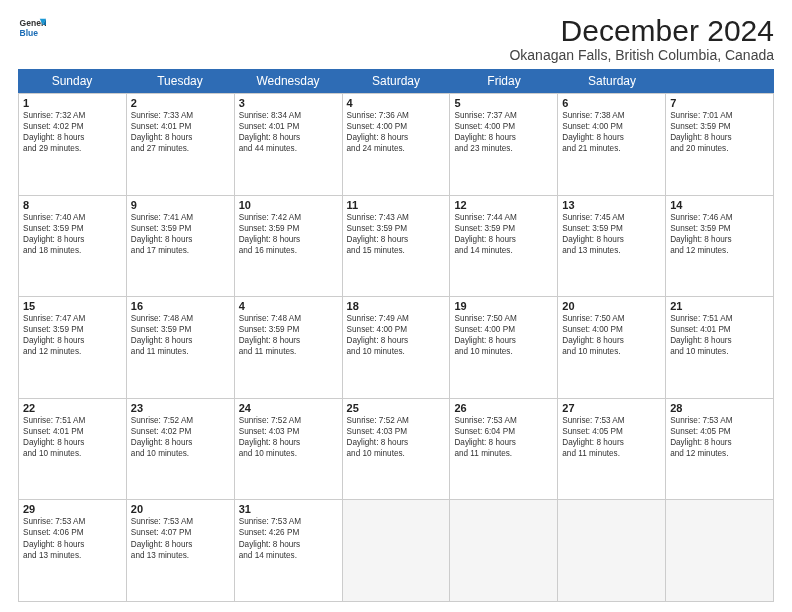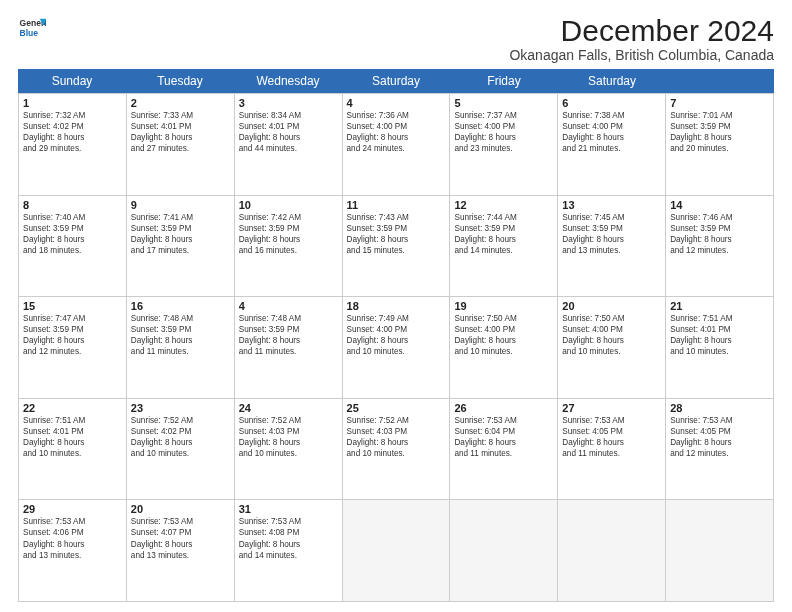--- a/index.html
+++ b/index.html
@@ -343,21 +343,21 @@
           <div class="cal-cell">
             <span class="day-num">20</span>
             <span class="info-line">Sunrise: 7:53 AM</span>
             <span class="info-line">Sunset: 4:07 PM</span>
             <span class="info-line">Daylight: 8 hours</span>
             <span class="info-line">and 13 minutes.</span>
           </div>
           <div class="cal-cell">
             <span class="day-num">31</span>
             <span class="info-line">Sunrise: 7:53 AM</span>
-            <span class="info-line">Sunset: 4:08 PM</span>
+            <span class="info-line">Sunset: 4:26 PM</span>
             <span class="info-line">Daylight: 8 hours</span>
             <span class="info-line">and 14 minutes.</span>
           </div>
           <div class="cal-cell empty"></div>
           <div class="cal-cell empty"></div>
           <div class="cal-cell empty"></div>
           <div class="cal-cell empty"></div>
         </div>
       </div>
   </div>

